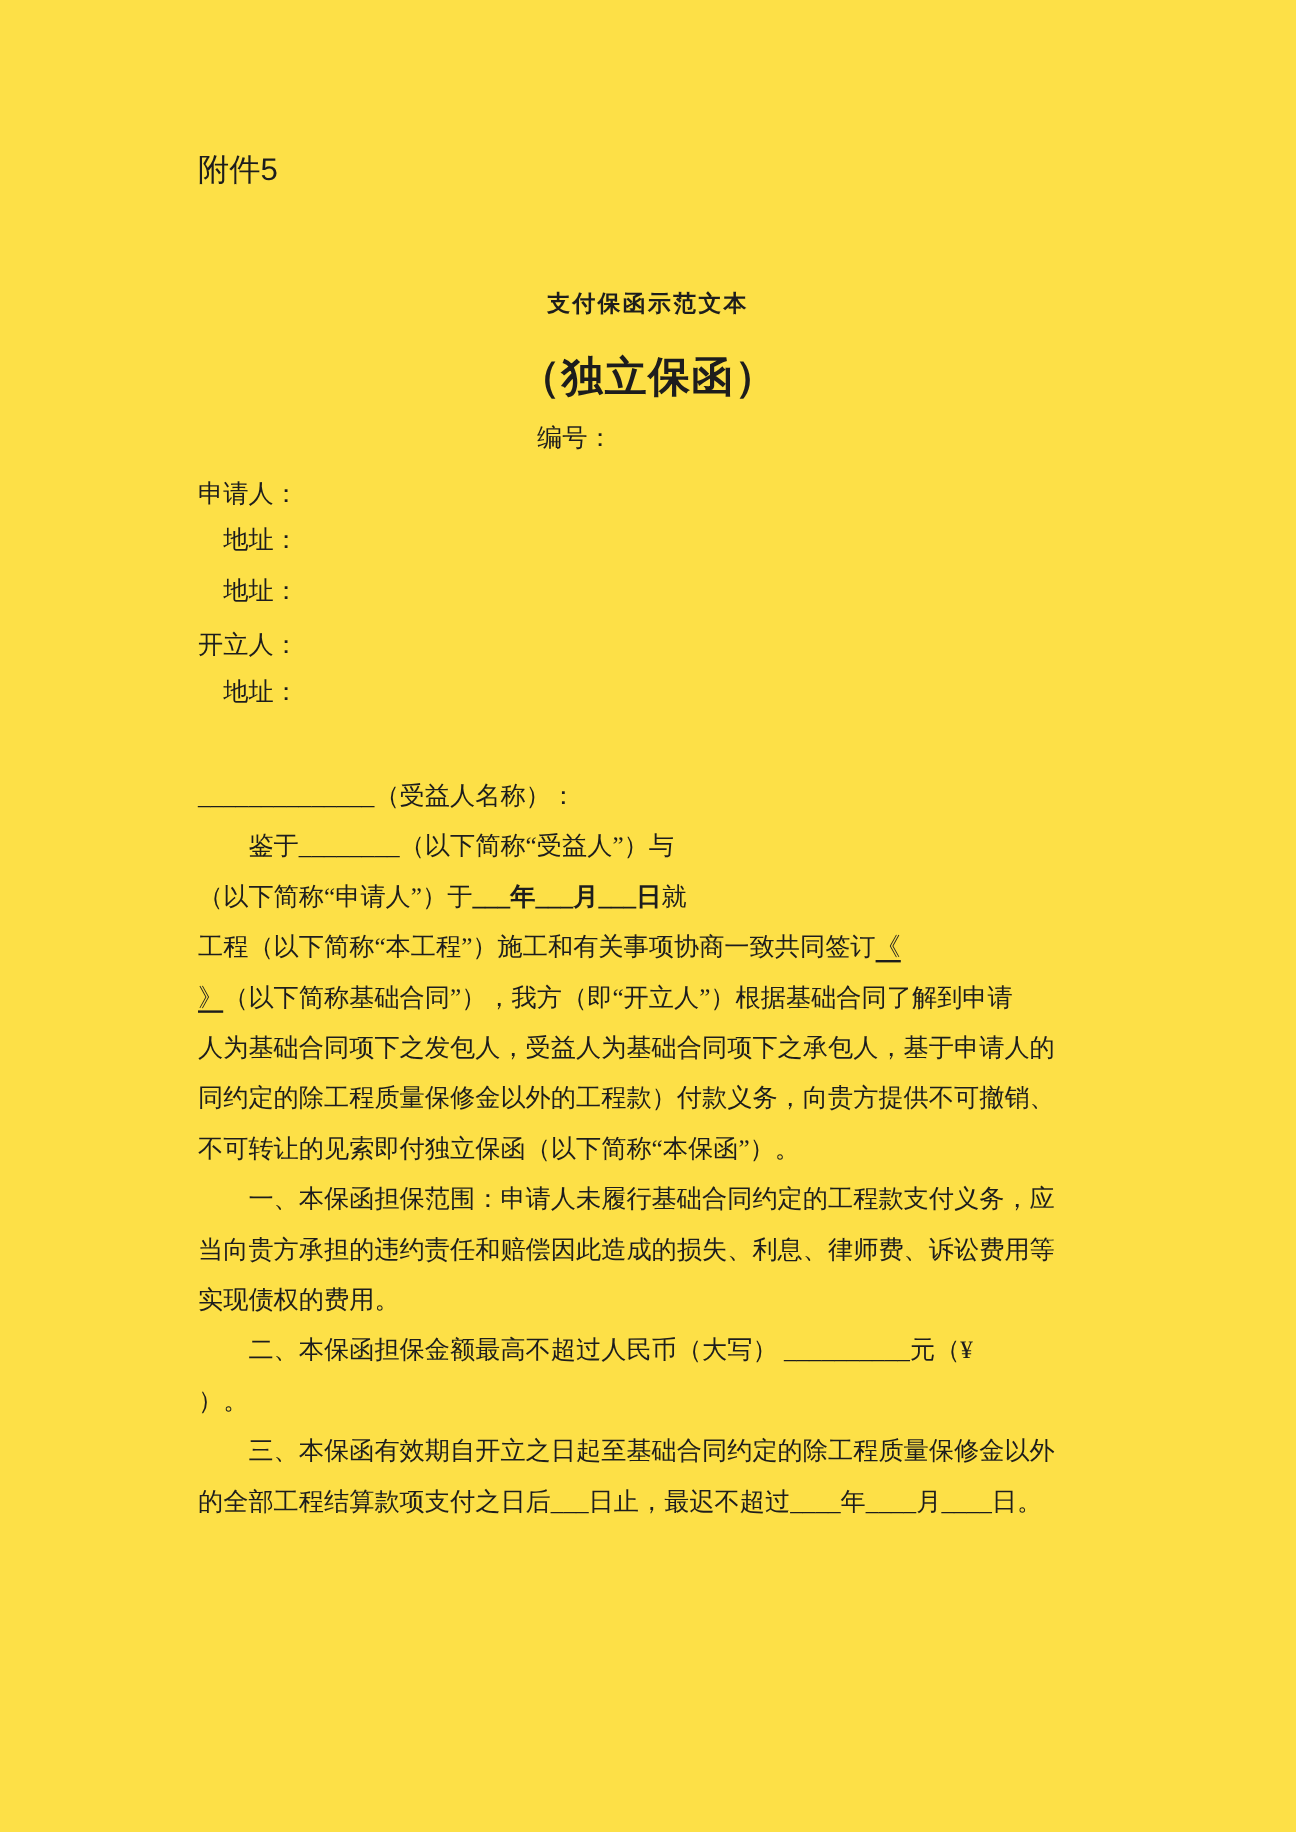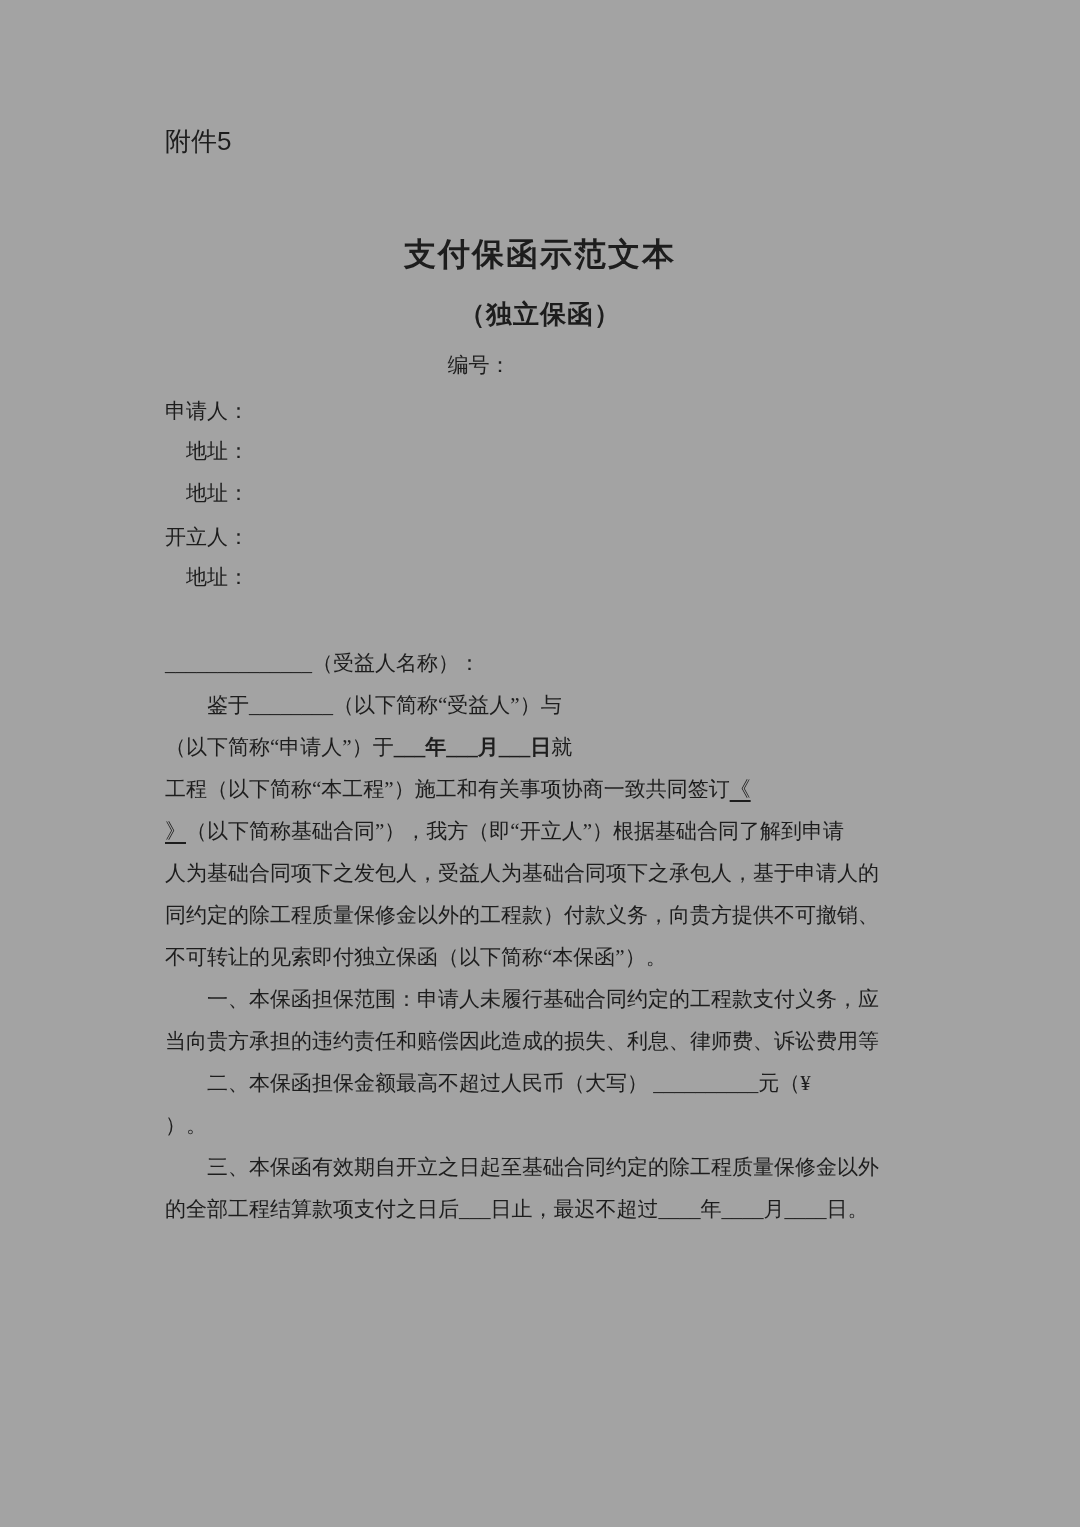--- a/index.html
+++ b/index.html
@@ -1,43 +1,43 @@
 <!DOCTYPE html>
 <html><head>
 <meta charset="utf-8">
 <style>
   html, body { margin: 0; padding: 0; background: #ffffff; }
   .page {
     position: relative;
     width: 1080px;
     height: 1527px;
     margin: 0 auto;
-    background: #a3a3a3;
+    background: #fde047;
     box-sizing: border-box;
     padding: 126px 165px 0 165px;
     font-family: "Liberation Serif", "DejaVu Serif", serif;
     font-size: 21px;
     color: #1d1d1d;
   }
   .attachment {
     font-family: "Liberation Sans", "DejaVu Sans", sans-serif;
     font-size: 26px;
     line-height: 30px;
     margin: 0 0 80px 0;
   }
   .title {
-    font-size: 32px;
+    font-size: 19px;
     font-weight: 700;
     text-align: center;
     line-height: 36px;
     margin: 0;
     letter-spacing: 2px;
   }
   .subtitle {
-    font-size: 26px;
+    font-size: 35px;
     font-weight: 700;
     text-align: center;
     line-height: 34px;
     margin: 26px 0 0 0;
     letter-spacing: 1px;
   }
   .number {
     text-align: center;
     padding-right: 122px;
     line-height: 30px;
@@ -97,20 +97,21 @@
     <div class="line">
       <span class="u">》</span><span>（以下简称基础合同”），我方（即“开立人”）根据基础合同了解到申请</span>
     </div>
 
     <div class="line">人为基础合同项下之发包人，受益人为基础合同项下之承包人，基于申请人的</div>
     <div class="line">同约定的除工程质量保修金以外的工程款）付款义务，向贵方提供不可撤销、</div>
     <div class="line">不可转让的见索即付独立保函（以下简称“本保函”）。</div>
 
     <div class="line indent">一、本保函担保范围：申请人未履行基础合同约定的工程款支付义务，应</div>
     <div class="line">当向贵方承担的违约责任和赔偿因此造成的损失、利息、律师费、诉讼费用等</div>
+    <div class="line">实现债权的费用。</div>
 
     <div class="line indent">
       <span>二、本保函担保金额最高不超过人民币（大写） </span><span>__________</span><span>元（¥</span>
     </div>
     <div class="line">）。</div>
 
     <div class="line indent">三、本保函有效期自开立之日起至基础合同约定的除工程质量保修金以外</div>
     <div class="line">的全部工程结算款项支付之日后___日止，最迟不超过____年____月____日。</div>
 
   </div>

